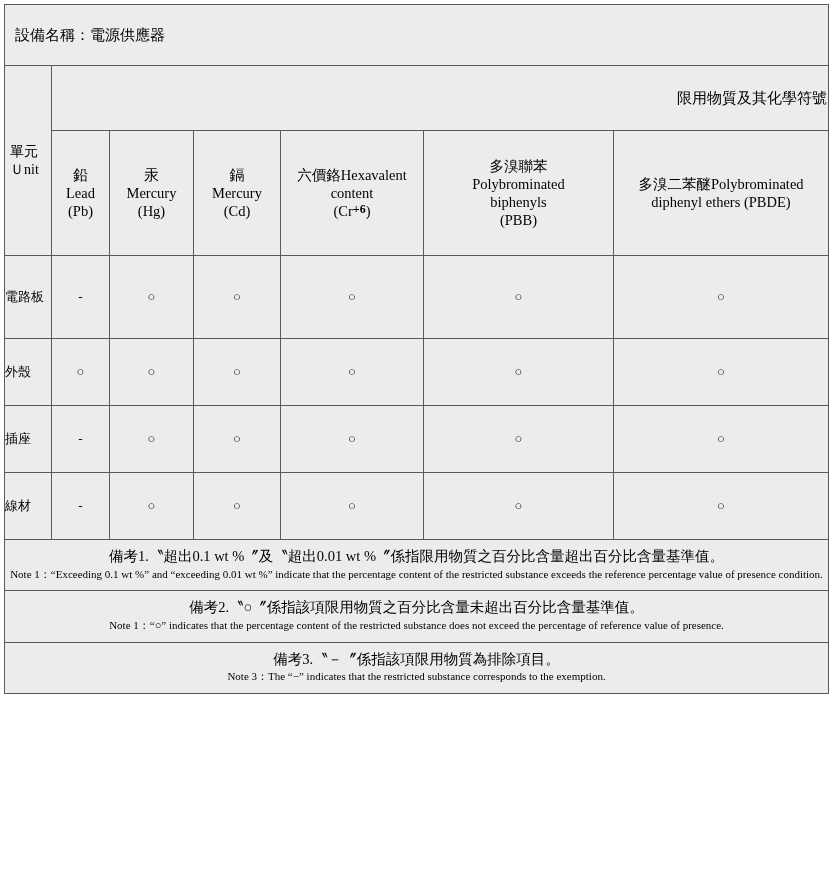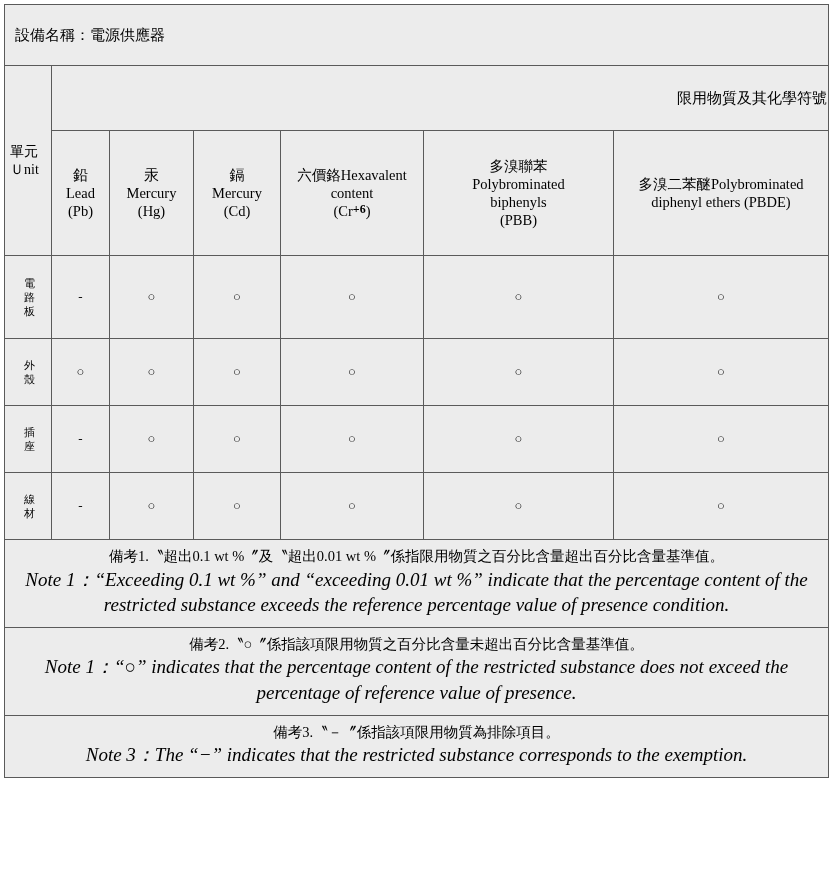--- a/index.html
+++ b/index.html
@@ -54,22 +54,22 @@
     font-size: 14.5px;
     line-height: 1.25;
     padding: 6px 4px;
     height: 112px;
   }
   .sub-hdr .big {
     font-size: 15px;
   }
   .row-label {
     text-align: left;
-    font-size: 11px;
-    padding: 0 19px;
+    font-size: 13px;
+    padding: 0 0;
     line-height: 1.3;
   }
   .data-cell {
     text-align: center;
     font-size: 13px;
     height: 64px;
   }
   .data-cell.tall {
     height: 80px;
   }
@@ -79,22 +79,21 @@
     padding: 7px 4px 9px 4px;
     text-align: center;
   }
   .note-cell .ln {
     display: block;
   }
   .note-cell .ln.cjk {
     font-size: 14.5px;
   }
   .note-cell .ln.en {
-    font-size: 19px;
-    font-style: italic;
+    font-size: 11px;
   }
   sup.cr {
     font-size: 12px;
     font-weight: bold;
     vertical-align: baseline;
     position: relative;
     top: -3px;
   }
 </style>
 </head>

